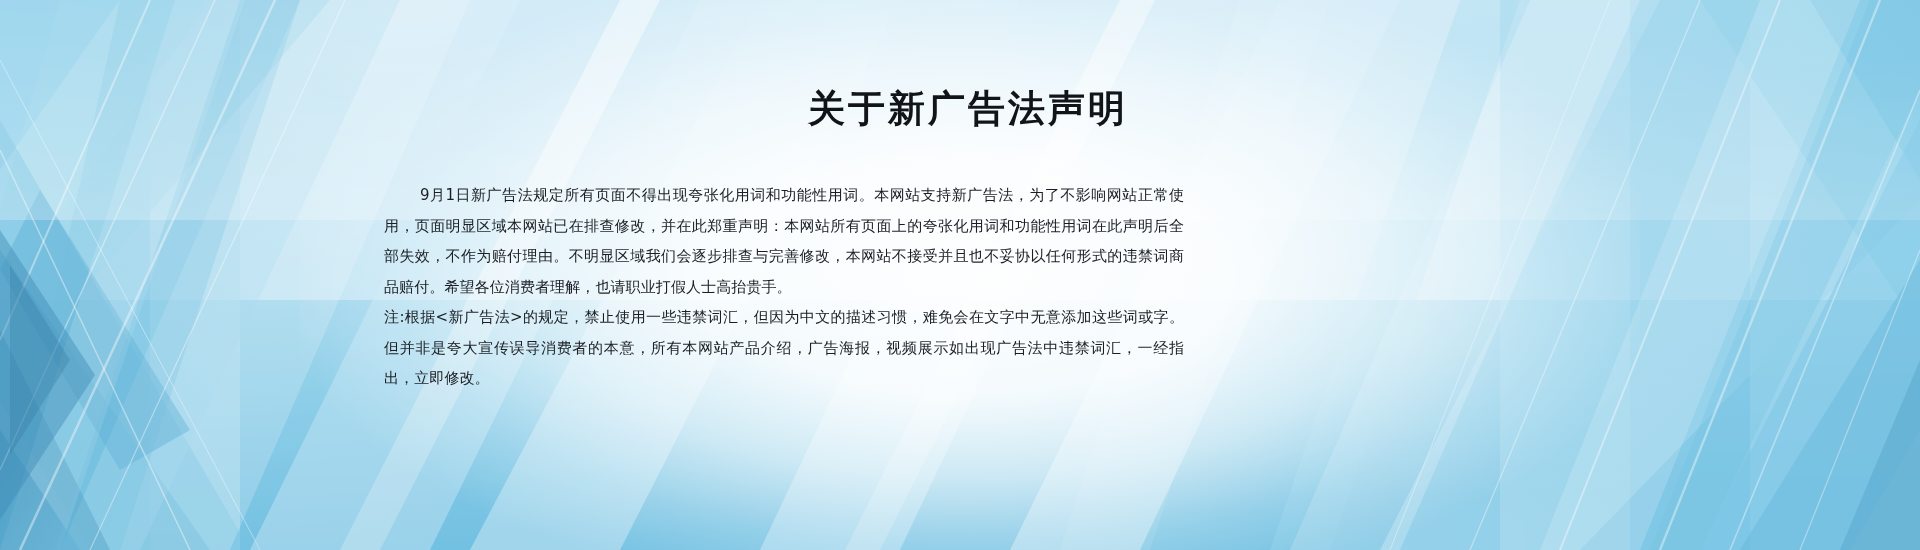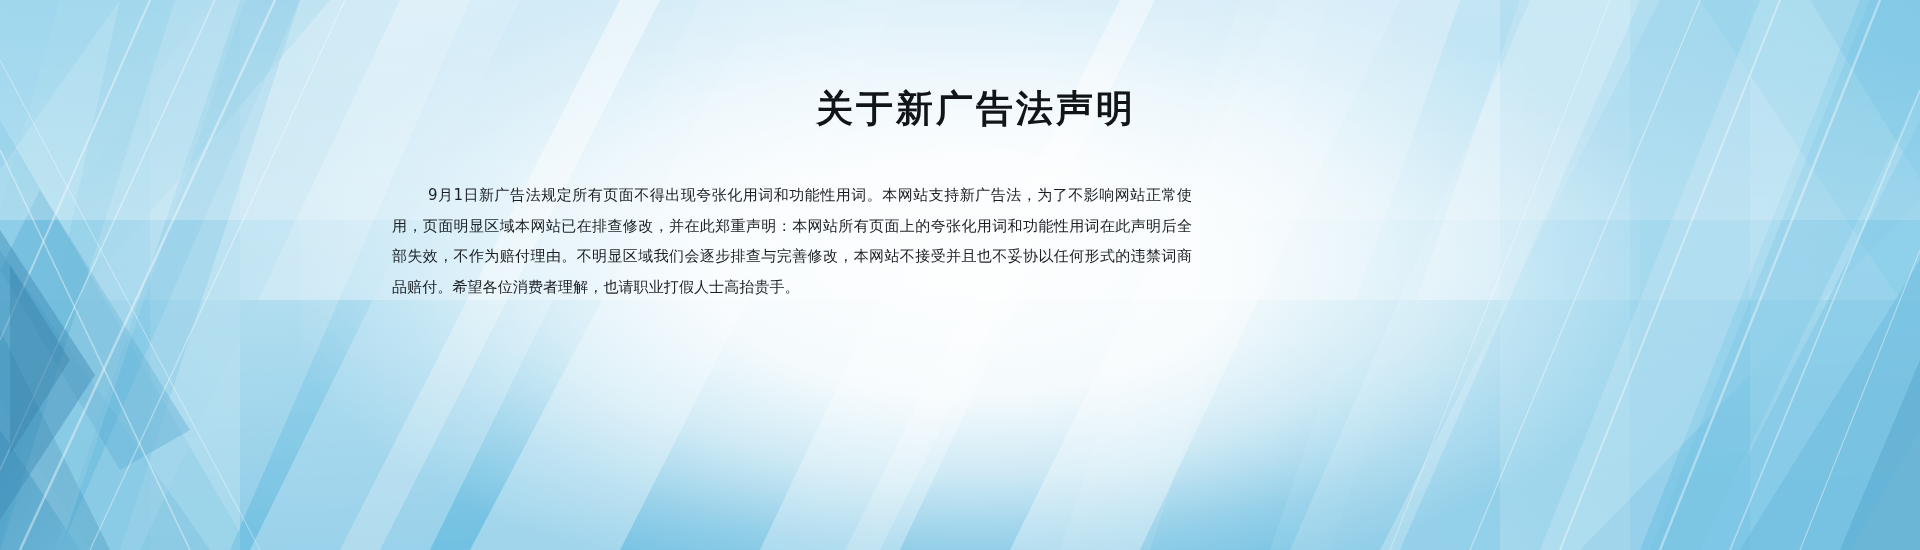--- a/index.html
+++ b/index.html
@@ -28,21 +28,21 @@
         rgba(255,255,255,0.90) 34%,
         rgba(255,255,255,0.62) 56%,
         rgba(255,255,255,0.24) 76%,
         rgba(255,255,255,0.0) 93%);
     pointer-events:none;
   }
 
   
   #content {
     position:absolute;
-    left:16px; top:0;
+    left:8px; top:0;
     width:1768px; height:550px;
   }
   #page-title {
     position:absolute;
     left:0; top:84px;
     width:1920px;
     text-align:center;
     font-size:37px;
     font-weight:bold;
     color:#111418;
@@ -175,16 +175,17 @@
   </svg>
 
   <div id="bg-glow"></div>
 
   <div id="content">
 
     <div id="page-title">关于新广告法声明</div>
 
     <div id="statement-body">
       <p class="para indent">9月1日新广告法规定所有页面不得出现夸张化用词和功能性用词。本网站支持新广告法，为了不影响网站正常使用，页面明显区域本网站已在排查修改，并在此郑重声明：本网站所有页面上的夸张化用词和功能性用词在此声明后全部失效，不作为赔付理由。不明显区域我们会逐步排查与完善修改，本网站不接受并且也不妥协以任何形式的违禁词商品赔付。希望各位消费者理解，也请职业打假人士高抬贵手。</p>
+      <p class="para">注:根据&lt;新广告法&gt;的规定，禁止使用一些违禁词汇，但因为中文的描述习惯，难免会在文字中无意添加这些词或字。但并非是夸大宣传误导消费者的本意，所有本网站产品介绍，广告海报，视频展示如出现广告法中违禁词汇，一经指出，立即修改。</p>
     </div>
 
   </div>
 </div>
 
 </body></html>

